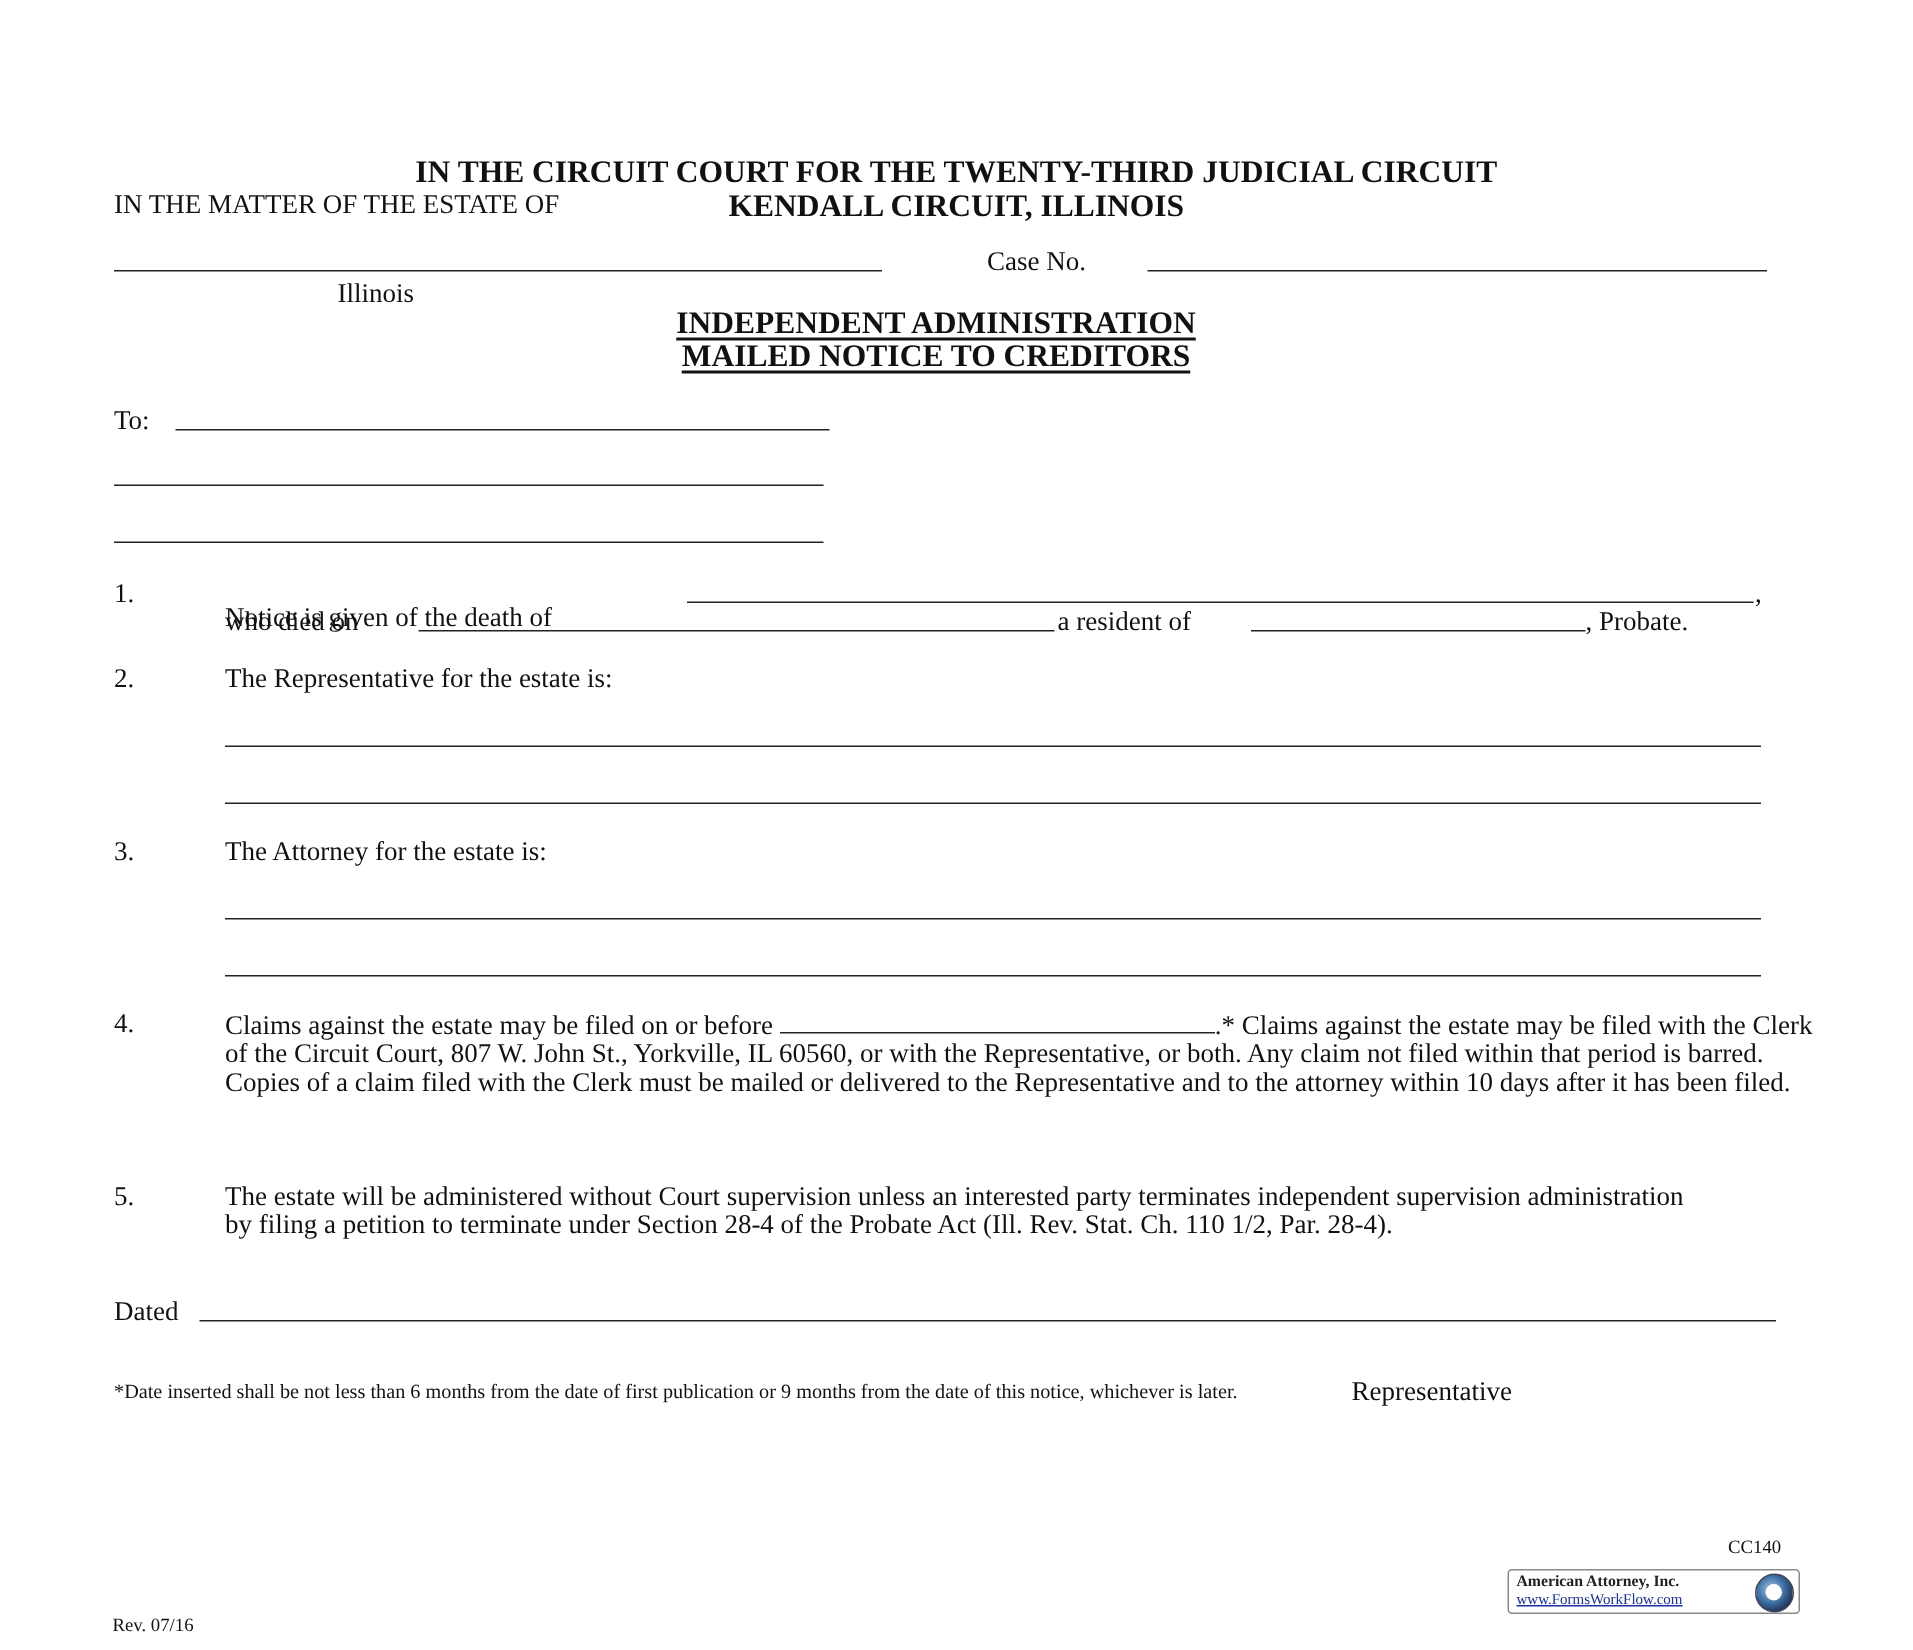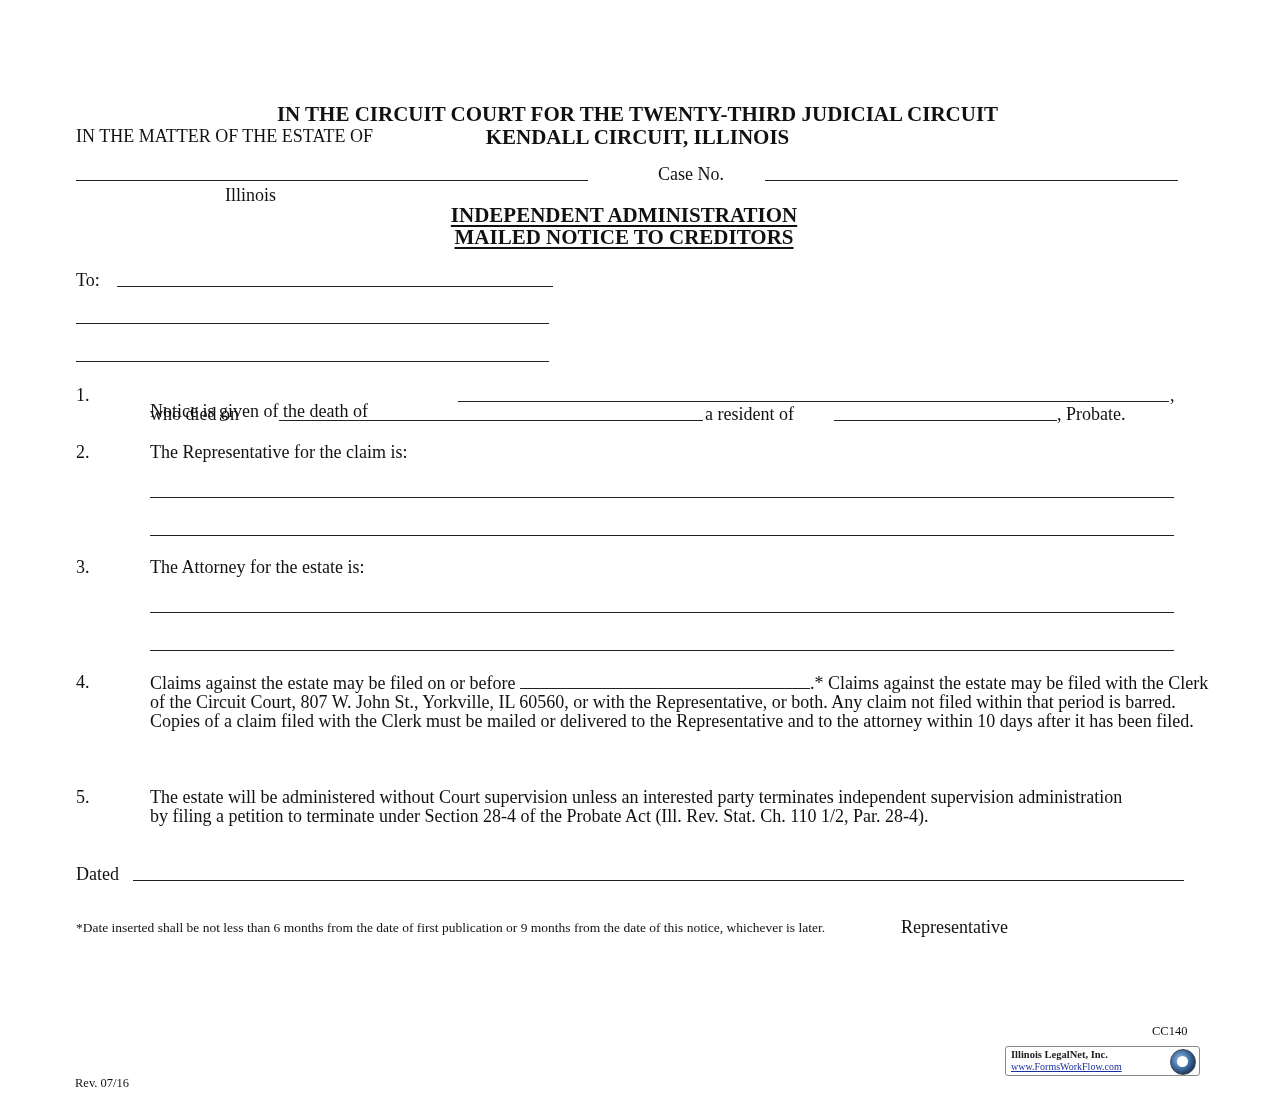--- a/index.html
+++ b/index.html
@@ -66,21 +66,21 @@
 <div class="line" style="left:279px; top:420px; width:424px;">
   <span class="abs txt" style="left:4px; top:-18px;"></span>
 </div>
 <div class="abs txt" style="left:705px; top:405px;">a resident of</div>
 <div class="line" style="left:834px; top:420px; width:223px;">
   <span class="abs txt" style="left:4px; top:-18px;"></span>
 </div>
 <div class="abs txt" style="left:1057px; top:405px;">, Probate.</div>
 
 <div class="num" style="top:443px;">2.</div>
-<div class="abs txt" style="left:150px; top:443px;">The Representative for the claim is:</div>
+<div class="abs txt" style="left:150px; top:443px;">The Representative for the estate is:</div>
 <div class="line" style="left:150px; top:497px; width:1024px;">
   <span class="abs txt" style="left:4px; top:-18px;"></span>
 </div>
 <div class="line" style="left:150px; top:535px; width:1024px;">
   <span class="abs txt" style="left:4px; top:-18px;"></span>
 </div>
 
 <div class="num" style="top:558px;">3.</div>
 <div class="abs txt" style="left:150px; top:558px;">The Attorney for the estate is:</div>
 <div class="line" style="left:150px; top:612px; width:1024px;">
@@ -104,16 +104,16 @@
   <span class="abs txt" style="left:4px; top:-18px;"></span>
 </div>
 <div class="abs txt" style="left:901px; top:884px;margin-top:34px;">Representative</div>
 
 <div class="abs small" style="left:76px; top:920px;">*Date inserted shall be not less than 6 months from the date of first publication or 9 months from the date of this notice, whichever is later.</div>
 
 <div class="abs tiny" style="left:75px; top:1076px;">Rev. 07/16</div>
 <div class="abs tiny" style="left:1152px; top:1024px;">CC140</div>
 
 <div class="logo">
-  <span class="logo-name">Illinois LegalNet, Inc.</span>
+  <span class="logo-name">American Attorney, Inc.</span>
   <span class="logo-url">www.FormsWorkFlow.com</span>
   <span class="logo-globe"></span>
 </div>
 
 </body></html>

